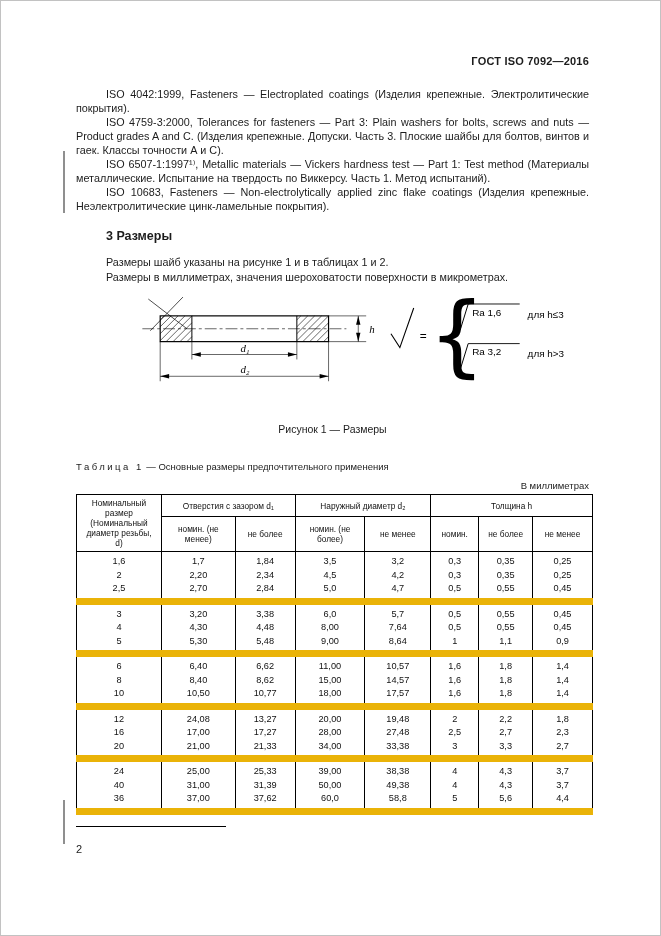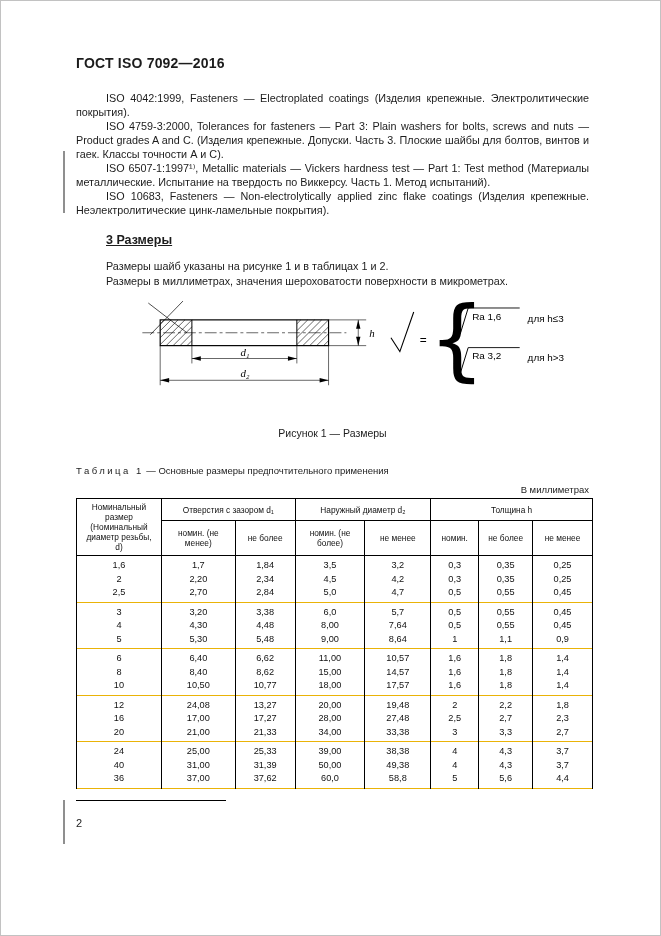--- a/index.html
+++ b/index.html
@@ -11,34 +11,34 @@
     color: #1c1c1c;
   }
   .page {
     position: relative;
     width: 661px; height: 936px;
     background: #ffffff;
     border: 1px solid #c2c2c2;
     padding: 54px 71px 0 75px;
     overflow: hidden;
   }
-  .doc-code { font-size: 14px; font-weight: bold; margin: 0 0 20px 0; letter-spacing: 0.2px; }
+  .doc-code { font-size: 11px; font-weight: bold; margin: 0 0 20px 0; letter-spacing: 0.2px; text-align: right; }
   .ref-para { font-size: 10.8px; line-height: 14px; text-align: justify; text-indent: 30px; margin: 0; }
-  .section-heading { font-size: 12.5px; font-weight: bold; margin: 16px 0 12px 30px; text-decoration: underline; }
+  .section-heading { font-size: 12.5px; font-weight: bold; margin: 16px 0 12px 30px; }
   .body-para { font-size: 10.8px; line-height: 14.5px; margin: 0; text-indent: 30px; }
   .figure-block { margin-top: 12px; }
   .figure-caption { text-align: center; font-size: 10.5px; margin: 6px 0 0 0; }
   .table-title { font-size: 9.5px; margin: 26px 0 0 0; }
   .spaced { letter-spacing: 2.5px; }
   .units-note { font-size: 9.5px; text-align: right; margin: 8px 0 3px 0; }
   table.dims { border-collapse: collapse; width: 517px; border: 1.5px solid #000; }
   .dims th, .dims td { border: 1px solid #000; text-align: center; vertical-align: middle; font-weight: normal; color: #111; }
   .dims thead th { font-size: 8.3px; line-height: 10px; padding: 3px 8px; }
   .dims td { font-size: 9.2px; line-height: 10.5px; padding: 1.5px 2px; }
-  .dims tbody { border-top: 1px solid #000; border-bottom: 1px solid #eab308; }
+  .dims tbody { border-top: 1px solid #000; border-bottom: 7px solid #eab308; }
   .dims tbody td { border-top: none; border-bottom: none; }
   .dims tbody tr:first-child td { padding-top: 4px; }
   .dims tbody tr:last-child td { padding-bottom: 4px; }
   .footnote { margin-top: 11px; }
   .footnote-rule { width: 150px; border-top: 1px solid #000; margin: 0 0 4px 0; }
   .footnote-text { font-size: 9px; line-height: 11.5px; text-align: justify; margin: 0; text-indent: 12px; }
   .page-number { font-size: 11px; margin-top: 16px; }
   .revision-bar { position: absolute; left: 62px; width: 1.5px; background: #8f8f8f; }
   .bar-1 { top: 150px; height: 62px; }
   .bar-2 { top: 799px; height: 44px; }

